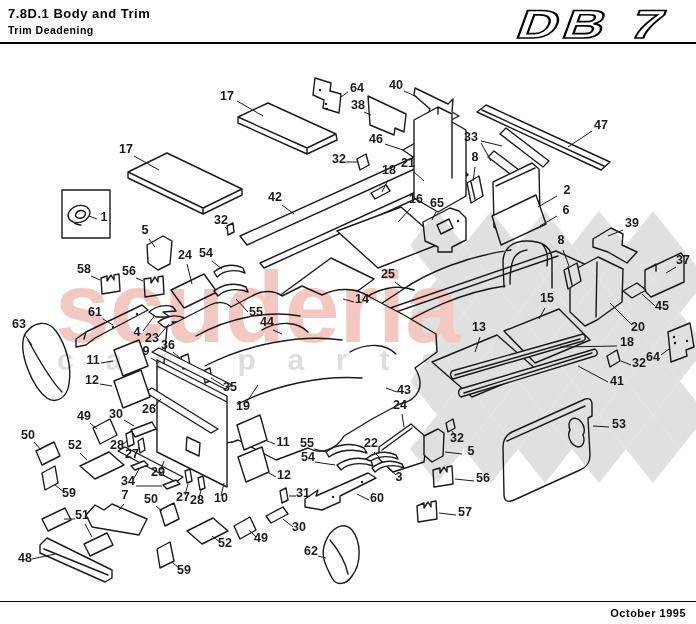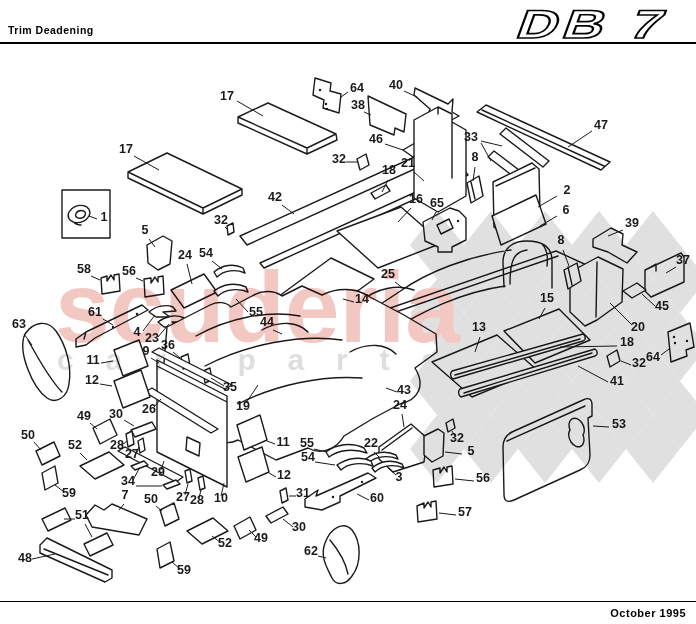--- a/index.html
+++ b/index.html
@@ -12,20 +12,21 @@
   .footer-date{position:absolute;right:10px;top:607px;font-size:11px;font-weight:bold;letter-spacing:.5px;}
   .logo-svg{position:absolute;right:14px;top:2px;}
   .diagram-svg{position:absolute;left:0;top:0;}
   .wm-svg{position:absolute;left:0;top:0;mix-blend-mode:multiply;pointer-events:none;}
 </style>
 </head>
 <body>
 
 <div class="page">
 
+  <div class="hdr-title">7.8D.1 Body and Trim</div>
   <div class="hdr-sub">Trim Deadening</div>
   <div class="rule-top"></div>
 
   <svg class="logo-svg" width="190" height="46" viewBox="0 0 190 46">
     <g transform="translate(22,36) skewX(-20)">
       <text x="0" y="0" font-family="Liberation Sans, sans-serif" font-size="40" font-weight="bold" letter-spacing="4" textLength="150" lengthAdjust="spacingAndGlyphs" fill="#ffffff" stroke="#000000" stroke-width="1.7">DB 7</text>
     </g>
   </svg>
 
   <svg id="diagram-svg" class="diagram-svg" width="696" height="624" viewBox="0 0 696 624">

